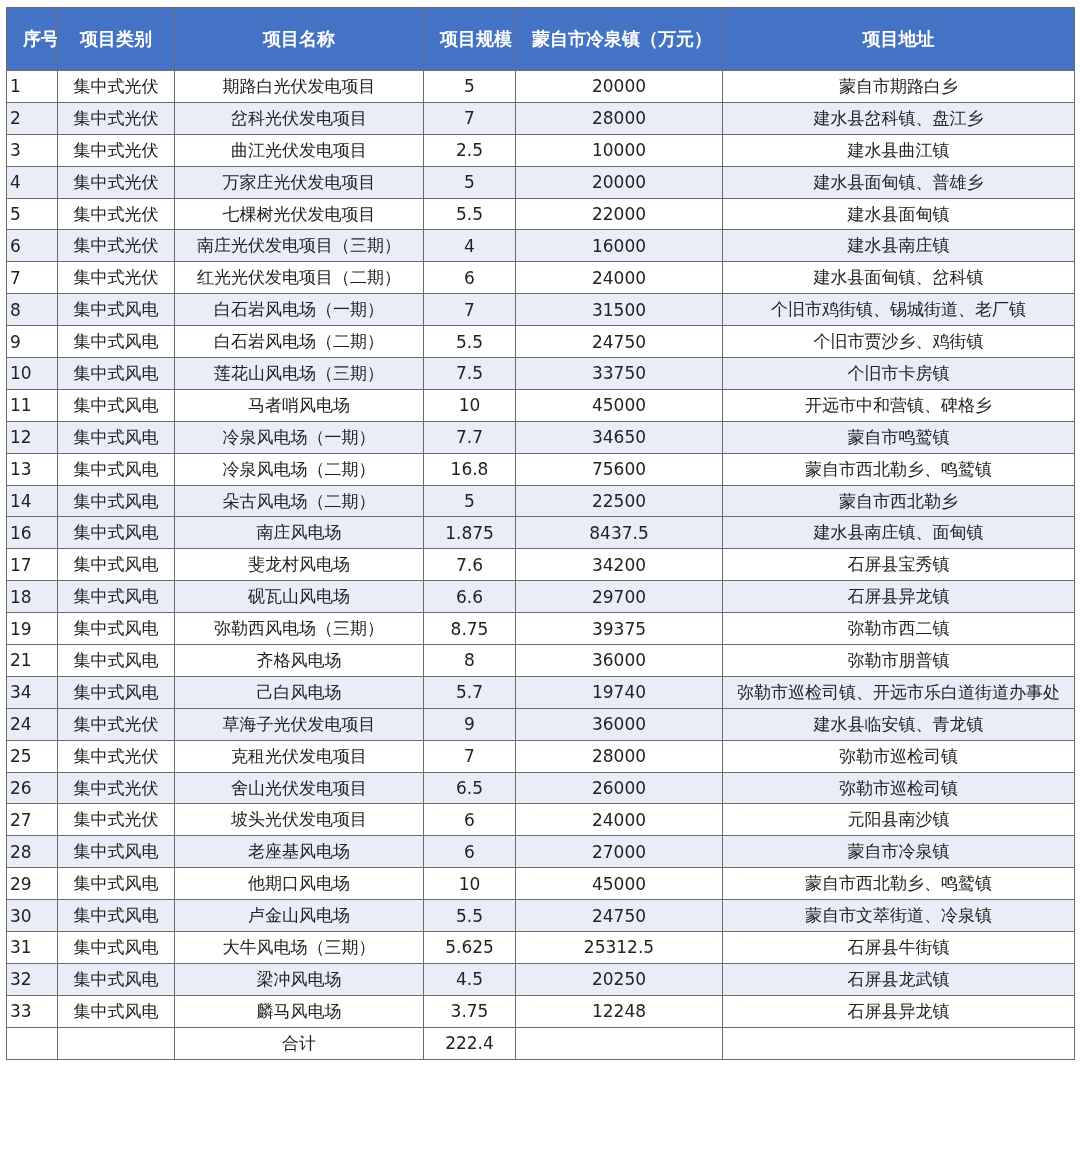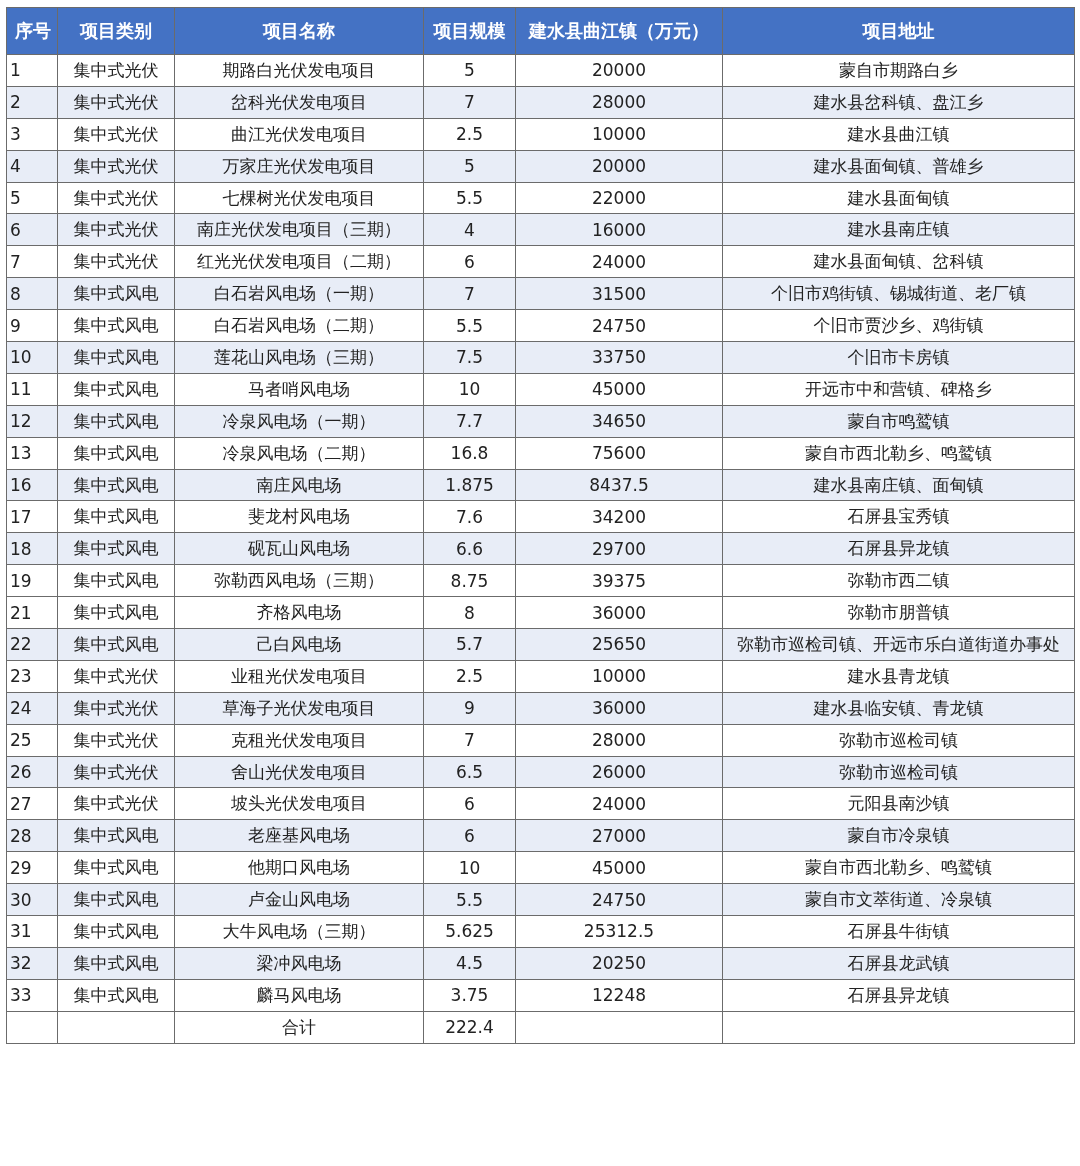--- a/index.html
+++ b/index.html
@@ -3,21 +3,21 @@
 <meta charset="utf-8">
 <style>
   html, body { margin: 0; padding: 0; background: #ffffff; }
   body { width: 1080px; height: 1166px; position: relative; overflow: hidden;
          font-family: "DejaVu Sans", "Liberation Sans", sans-serif; }
   table { position: absolute; left: 6px; top: 7px; border-collapse: collapse;
           table-layout: fixed; width: 1068px; }
   col.c0 { width: 51px; } col.c1 { width: 117px; } col.c2 { width: 249px; }
   col.c3 { width: 92px; } col.c4 { width: 207px; } col.c5 { width: 352px; }
   th { background: #4472c4; color: #ffffff; font-size: 18px; font-weight: bold;
-       height: 30px; border: 1.5px solid #6b6b6b; padding: 8px; text-align: center;
+       height: 30px; border: 1.5px solid #6b6b6b; padding: 16px; text-align: center;
        white-space: nowrap; overflow: hidden; }
   td { height: 30.9px; border: 1.5px solid #6b6b6b; font-size: 17px; color: #222;
        padding: 0; text-align: center; white-space: nowrap; overflow: hidden; }
   td.idx { text-align: left; padding-left: 3px; }
   tr.alt td { background: #e8edf7; }
   tr.total td { background: #ffffff; }
 </style>
 </head>
 <body>
 
@@ -29,21 +29,21 @@
       <col class="c3">
       <col class="c4">
       <col class="c5">
   </colgroup>
   <thead>
     <tr>
       <th>序号</th>
       <th>项目类别</th>
       <th>项目名称</th>
       <th>项目规模</th>
-      <th>建水县曲江镇（万元）</th>
+      <th>蒙自市冷泉镇（万元）</th>
       <th>项目地址</th>
     </tr>
   </thead>
   <tbody id="tbody">
       <tr>
         <td class="idx">1</td>
         <td>集中式光伏</td>
         <td>期路白光伏发电项目</td>
         <td>5</td>
         <td>20000</td>
@@ -139,20 +139,28 @@
       </tr>
       <tr>
         <td class="idx">13</td>
         <td>集中式风电</td>
         <td>冷泉风电场（二期）</td>
         <td>16.8</td>
         <td>75600</td>
         <td>蒙自市西北勒乡、鸣鹫镇</td>
       </tr>
       <tr class="alt">
+        <td class="idx">14</td>
+        <td>集中式风电</td>
+        <td>朵古风电场（二期）</td>
+        <td>5</td>
+        <td>22500</td>
+        <td>蒙自市西北勒乡</td>
+      </tr>
+      <tr class="alt">
         <td class="idx">16</td>
         <td>集中式风电</td>
         <td>南庄风电场</td>
         <td>1.875</td>
         <td>8437.5</td>
         <td>建水县南庄镇、面甸镇</td>
       </tr>
       <tr>
         <td class="idx">17</td>
         <td>集中式风电</td>
@@ -179,34 +187,26 @@
       </tr>
       <tr>
         <td class="idx">21</td>
         <td>集中式风电</td>
         <td>齐格风电场</td>
         <td>8</td>
         <td>36000</td>
         <td>弥勒市朋普镇</td>
       </tr>
       <tr class="alt">
-        <td class="idx">22</td>
+        <td class="idx">34</td>
         <td>集中式风电</td>
         <td>己白风电场</td>
         <td>5.7</td>
-        <td>25650</td>
+        <td>19740</td>
         <td>弥勒市巡检司镇、开远市乐白道街道办事处</td>
-      </tr>
-      <tr>
-        <td class="idx">23</td>
-        <td>集中式光伏</td>
-        <td>业租光伏发电项目</td>
-        <td>2.5</td>
-        <td>10000</td>
-        <td>建水县青龙镇</td>
       </tr>
       <tr class="alt">
         <td class="idx">24</td>
         <td>集中式光伏</td>
         <td>草海子光伏发电项目</td>
         <td>9</td>
         <td>36000</td>
         <td>建水县临安镇、青龙镇</td>
       </tr>
       <tr>

